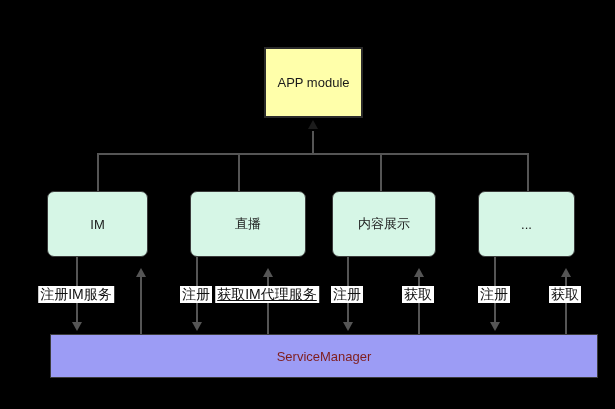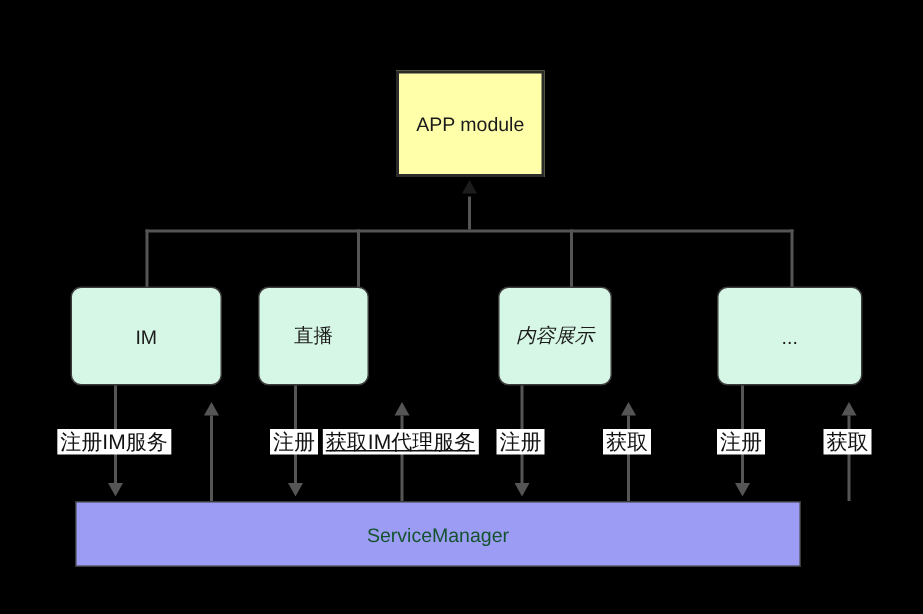--- a/index.html
+++ b/index.html
@@ -12,28 +12,28 @@
        color:#1a1a1a;}
 
   
   .app-box{left:264px;top:47px;width:99px;height:71px;
            background:#ffffaa;border:2px solid #2b2b2b;font-size:13px;}
 
   
   .mod-box{top:191px;height:66px;background:#d6f6e6;
            border:1.6px solid #3b3b3b;border-radius:7px;font-size:13px;}
   .mod-0{left:47px;width:101px;text-align:center;}
-  .mod-1{left:172px;width:74px;}
-  .mod-2{left:332px;width:76px;font-style:italic;}
+  .mod-1{left:190px;width:116px;}
+  .mod-2{left:332px;width:104px;}
   .mod-3{left:478px;width:97px;}
 
   
-  .sm-box{left:50px;top:334px;width:484px;height:44px;
+  .sm-box{left:50px;top:334px;width:548px;height:44px;
           background:#9c9cf5;border:1.6px solid #3b3b3b;font-size:13px;
-          color:#14532d;}
+          color:#7f1d1d;}
 
   
   .vline{position:absolute;width:1.6px;background:#555555;}
   .hline{position:absolute;height:1.6px;background:#555555;}
 
   .arrow-up{position:absolute;width:0;height:0;
             border-left:5px solid transparent;border-right:5px solid transparent;
             border-bottom:9px solid #555555;}
   .arrow-down{position:absolute;width:0;height:0;
               border-left:5px solid transparent;border-right:5px solid transparent;

